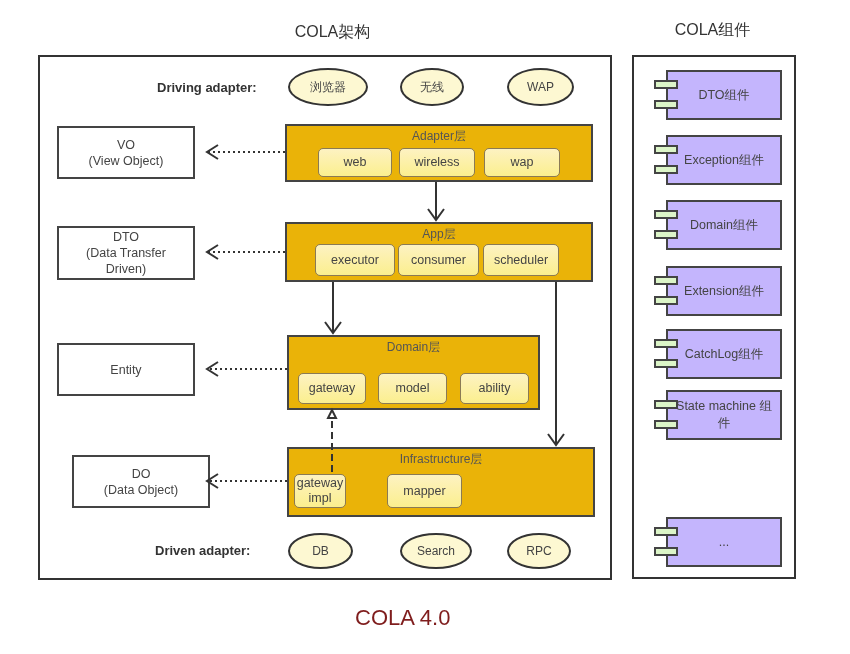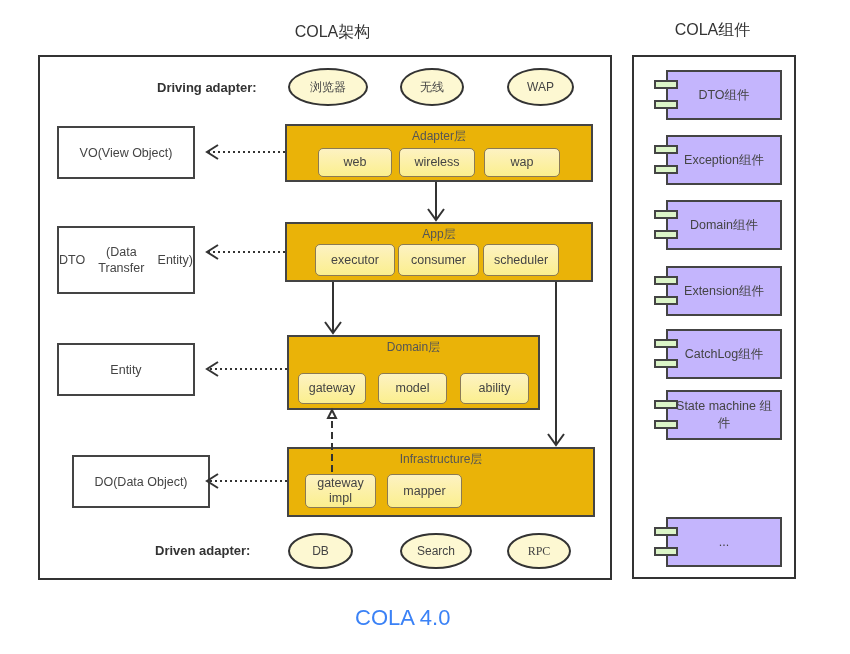--- a/index.html
+++ b/index.html
@@ -13,21 +13,21 @@
   .title { font-size:16px; color:#333; text-align:center; }
   .frame { border:2px solid #333; box-sizing:border-box; background:#fff; }
   .label-bold { font-size:13px; font-weight:bold; color:#333; }
   .ellipse {
     border:2px solid #333; border-radius:50%; background:#fdf8d2;
     box-sizing:border-box; display:flex; align-items:center; justify-content:center;
     font-size:12px; color:#444;
   }
   .obj {
     border:2px solid #444; background:#fff; box-sizing:border-box;
-    display:flex; flex-direction:row; align-items:center; justify-content:center;
+    display:flex; flex-direction:column; align-items:center; justify-content:center;
     font-size:12.5px; color:#444; text-align:center; line-height:16px;
   }
   .layer {
     border:2px solid #444; background:#eab308; box-sizing:border-box;
   }
   .layer-title {
     position:absolute; left:0; right:0; top:2px; text-align:center;
     font-size:12px; color:#555;
   }
   .module {
@@ -38,21 +38,21 @@
   }
   .comp {
     position:absolute; border:2px solid #444; background:#c4b5fd;
     box-sizing:border-box; display:flex; align-items:center; justify-content:center;
     font-size:12.5px; color:#444; text-align:center; line-height:17px;
   }
   .comp-tab {
     position:absolute; width:24px; height:9px; border:2px solid #444;
     background:#dcf5c8; box-sizing:border-box;
   }
-  .big-title { font-size:22px; color:#3b82f6; }
+  .big-title { font-size:22px; color:#7f1d1d; }
   svg.lines { position:absolute; left:0; top:0; pointer-events:none; }
 </style>
 </head>
 <body>
 
 <div class="abs title" style="left:270px; top:22px; width:125px;">COLA架构</div>
 <div class="abs title" style="left:650px; top:20px; width:125px;">COLA组件</div>
 
 <div class="abs frame" style="left:38px; top:55px; width:574px; height:525px;"></div>
 
@@ -60,24 +60,24 @@
 
 <div class="abs label-bold" style="left:157px; top:80px;">Driving adapter:</div>
 <div class="abs ellipse" style="left:288px; top:68px; width:80px; height:38px;">浏览器</div>
 <div class="abs ellipse" style="left:400px; top:68px; width:64px; height:38px;">无线</div>
 <div class="abs ellipse" style="left:507px; top:68px; width:67px; height:38px;">WAP</div>
 
 <div class="abs obj" style="left:57px; top:126px; width:138px; height:53px;">
   <span>VO</span>
   <span>(View Object)</span>
 </div>
-<div class="abs obj" style="left:57px; top:226px; width:138px; height:68px;">
+<div class="abs obj" style="left:57px; top:226px; width:138px; height:54px;">
   <span>DTO</span>
   <span>(Data Transfer</span>
-  <span>Entity)</span>
+  <span>Driven)</span>
 </div>
 <div class="abs obj" style="left:57px; top:343px; width:138px; height:53px;">
   <span>Entity</span>
 </div>
 <div class="abs obj" style="left:72px; top:455px; width:138px; height:53px;">
   <span>DO</span>
   <span>(Data Object)</span>
 </div>
 
 <div class="abs layer" style="left:285px; top:124px; width:308px; height:58px;">
@@ -96,28 +96,28 @@
 
 <div class="abs layer" style="left:287px; top:335px; width:253px; height:75px;">
   <div class="layer-title">Domain层</div>
   <div class="module" style="left:9px; top:36px; width:68px; height:31px;">gateway</div>
   <div class="module" style="left:89px; top:36px; width:69px; height:31px;">model</div>
   <div class="module" style="left:171px; top:36px; width:69px; height:31px;">ability</div>
 </div>
 
 <div class="abs layer" style="left:287px; top:447px; width:308px; height:70px;">
   <div class="layer-title">Infrastructure层</div>
-  <div class="module" style="left:16px; top:25px; width:71px; height:34px;">gateway impl</div>
+  <div class="module" style="left:5px; top:25px; width:52px; height:34px;">gateway impl</div>
   <div class="module" style="left:98px; top:25px; width:75px; height:34px;">mapper</div>
 </div>
 
 <div class="abs label-bold" style="left:155px; top:543px;">Driven adapter:</div>
 <div class="abs ellipse" style="left:288px; top:533px; width:65px; height:36px;">DB</div>
 <div class="abs ellipse" style="left:400px; top:533px; width:72px; height:36px;">Search</div>
-<div class="abs ellipse" style="left:507px; top:533px; width:64px; height:36px;font-family:Liberation Serif, serif;">RPC</div>
+<div class="abs ellipse" style="left:507px; top:533px; width:64px; height:36px;">RPC</div>
 
 <svg class="lines" width="850" height="654">
   <g stroke="#333" stroke-width="2" fill="none">
 
     <line x1="285" y1="152" x2="208" y2="152" stroke-dasharray="2,3"></line>
     <polyline points="218,145 207,152 218,159"></polyline>
     <line x1="285" y1="252" x2="208" y2="252" stroke-dasharray="2,3"></line>
     <polyline points="218,245 207,252 218,259"></polyline>
     <line x1="287" y1="369" x2="208" y2="369" stroke-dasharray="2,3"></line>
     <polyline points="218,362 207,369 218,376"></polyline>

